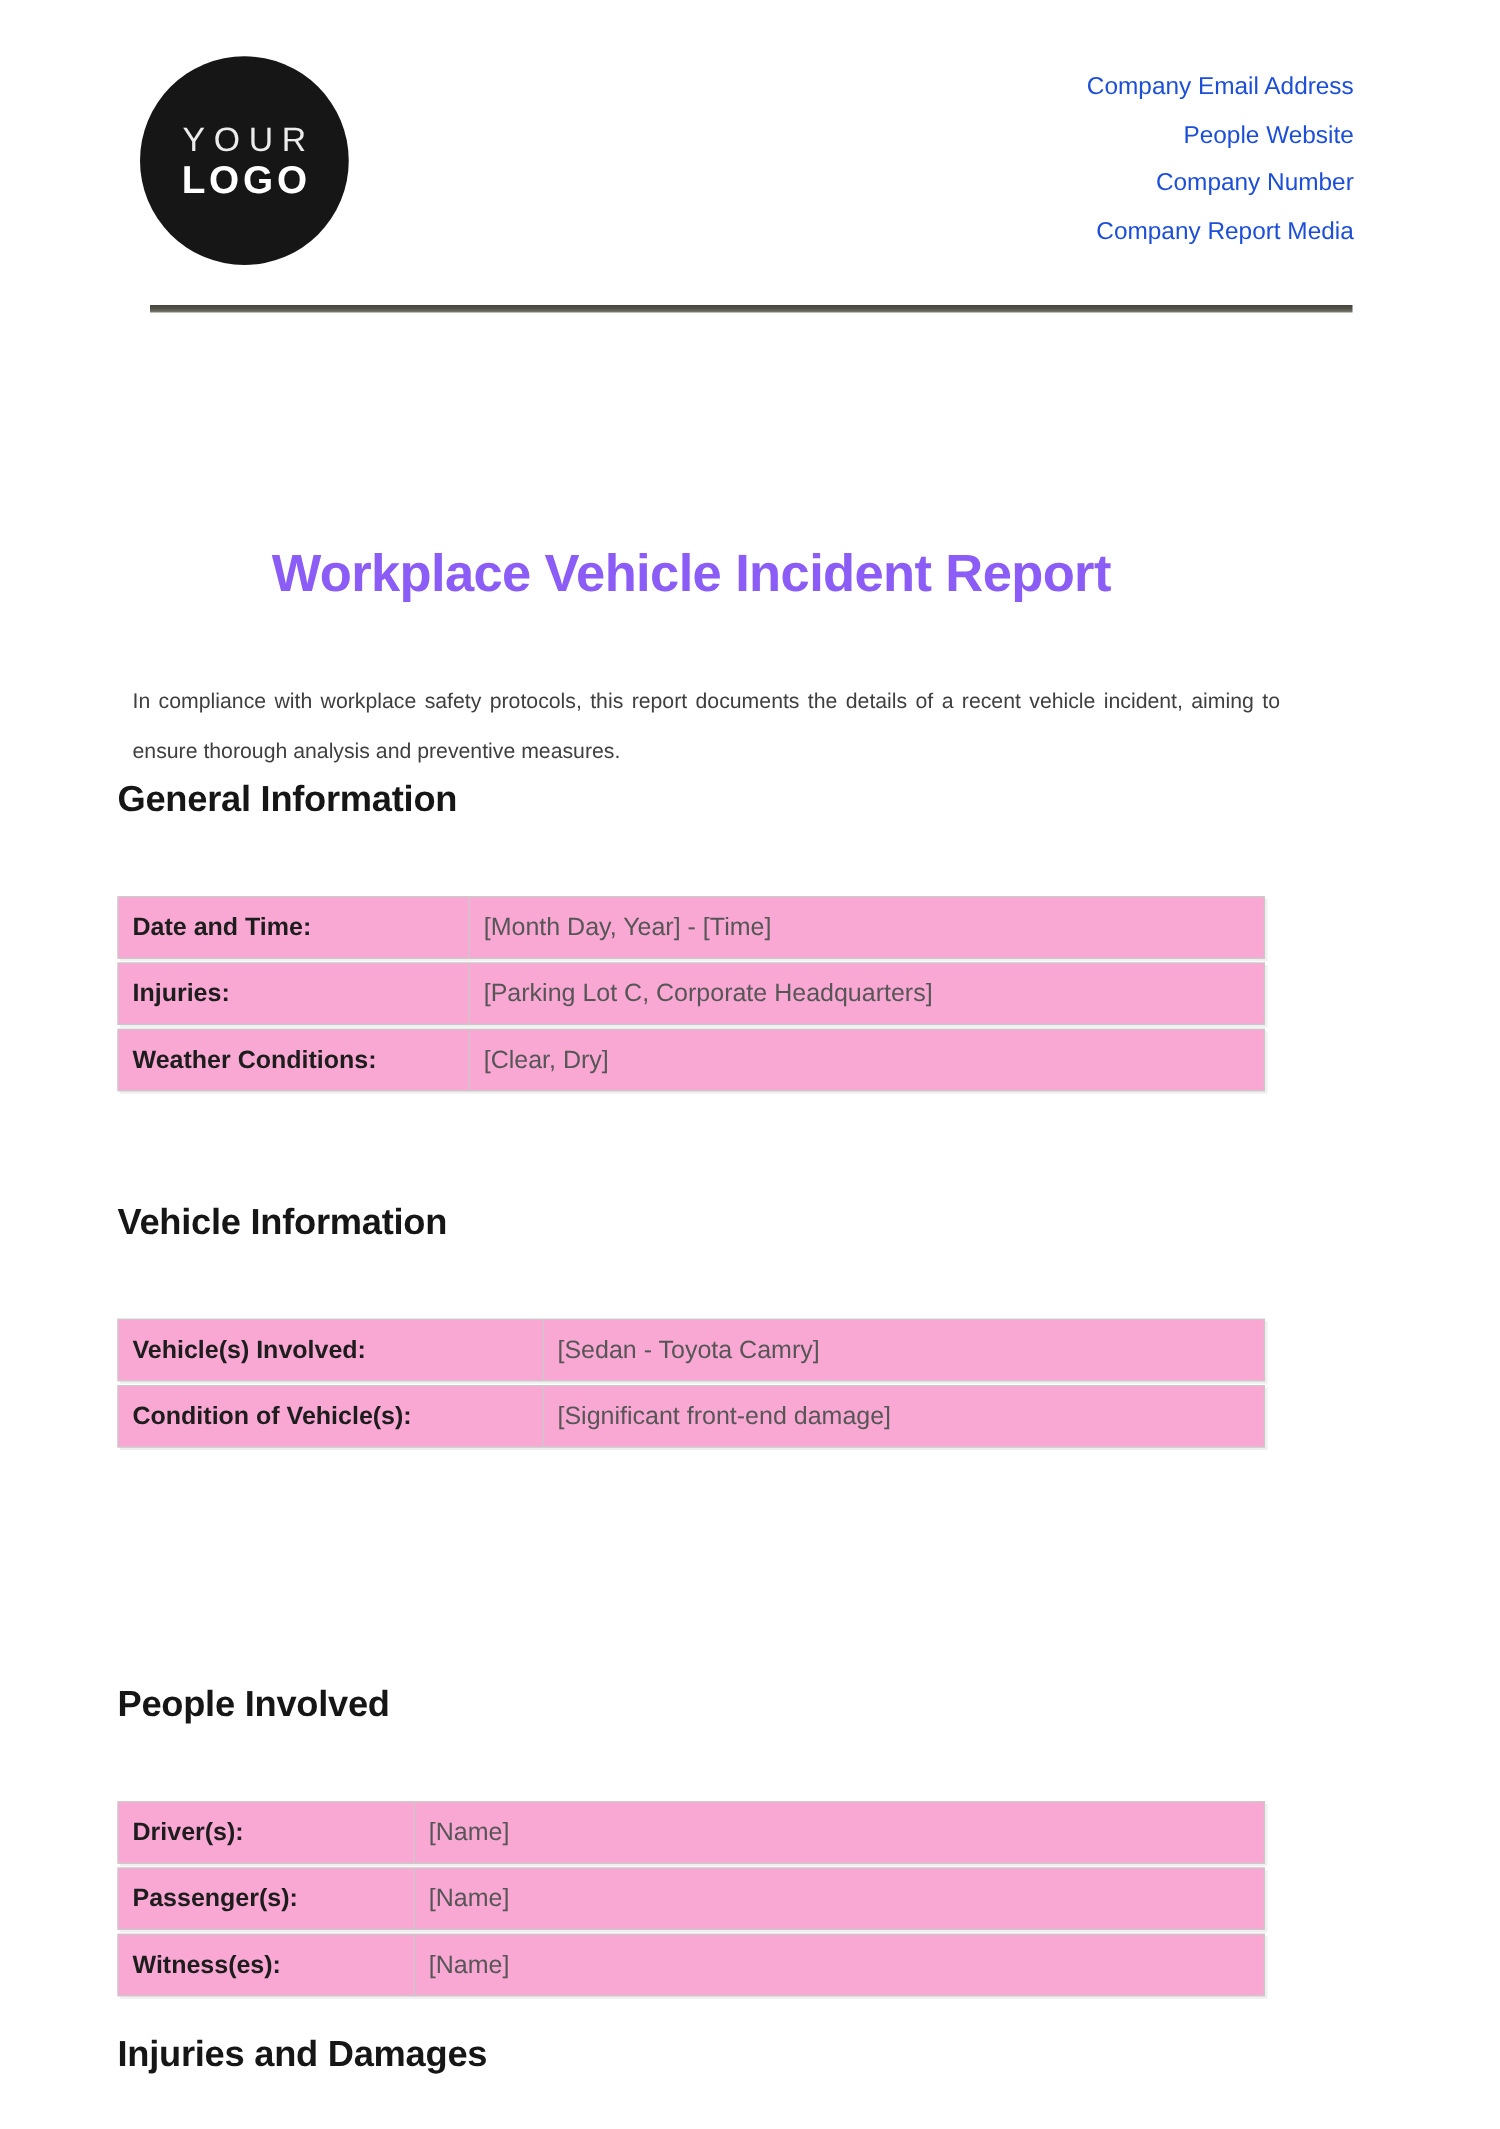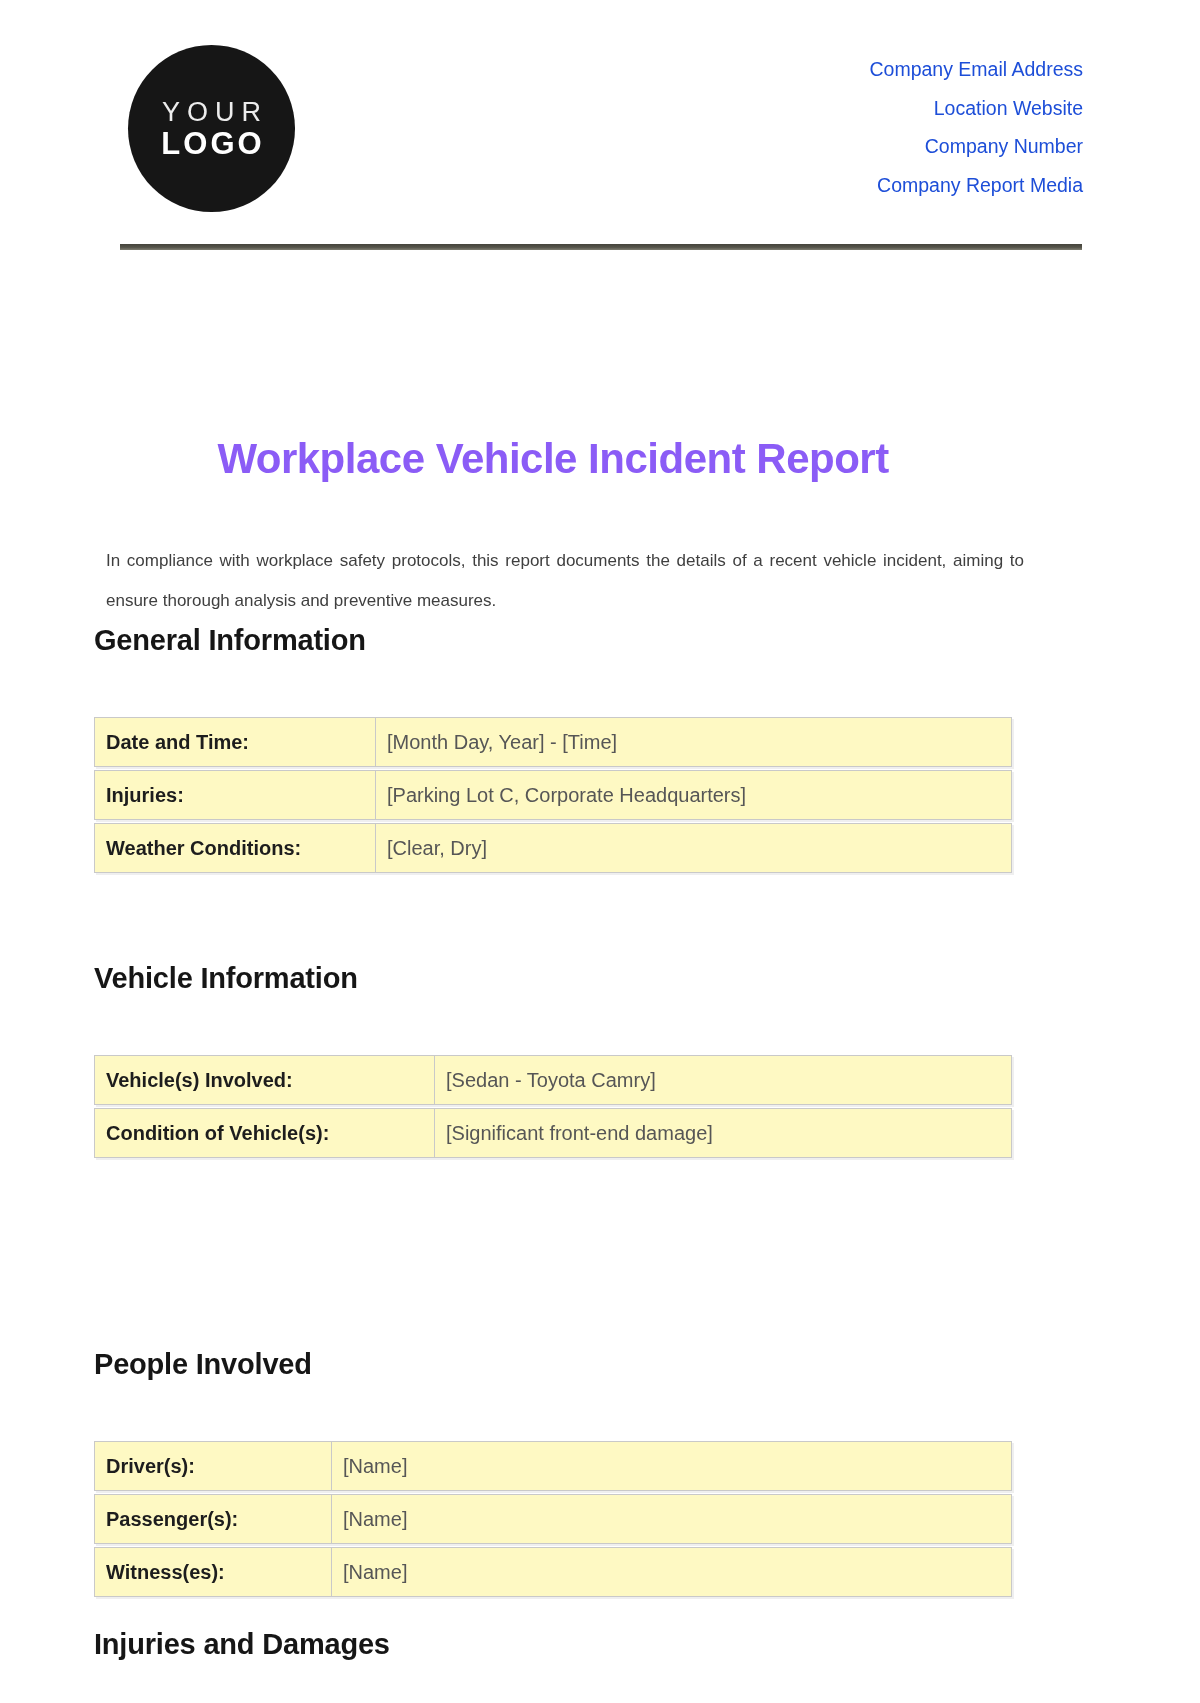--- a/index.html
+++ b/index.html
@@ -5,21 +5,21 @@
   html, body { margin: 0; padding: 0; background: #ffffff; }
   body {
     width: 1200px; height: 1703px;
     font-family: "Liberation Sans", sans-serif;
     position: relative; overflow: hidden;
   }
   .page { position: absolute; inset: 0; width: 1200px; height: 1703px; background: #fff; }
 
   
   .logo-circle {
-    position: absolute; left: 128px; top: 45px;
+    position: absolute; left: 112px; top: 45px;
     width: 167px; height: 167px; border-radius: 50%;
     background: var(--logo-bg, #161616);
     display: flex; flex-direction: column; align-items: center; justify-content: center;
   }
   .logo-your {
     color: #ececec; font-size: 27px; font-weight: 400;
     letter-spacing: 7px; margin-left: 7px; line-height: 30px;
   }
   .logo-logo {
     color: #ffffff; font-size: 31px; font-weight: 700;
@@ -53,21 +53,21 @@
   .section.s0 { top: 622px; }
   .section.s1 { top: 960px; }
   .section.s2 { top: 1346px; }
   .section.s3 { top: 1626px; }
   .section-heading {
     font-size: 29px; font-weight: 700; color: #161616;
     line-height: 36px; margin: 0 0 59px 0; letter-spacing: -0.2px;
   }
   .info-table { display: flex; flex-direction: column; gap: 3px; }
   .table-row {
-    display: flex; height: 50px; background: #fef9c3;
+    display: flex; height: 50px; background: #f9a8d4;
     border: 1px solid var(--table-border, #c9c9c9);
     box-shadow: 2px 2px 0 rgba(120,120,120,0.12);
     box-sizing: border-box;
   }
   .cell-label {
     display: flex; align-items: center;
     padding-left: 11px; box-sizing: border-box;
     border-right: 1px solid var(--table-border, #c9c9c9);
     font-size: 20px; font-weight: 700; color: var(--text-primary, #1d1d1d);
     flex: 0 0 auto;
@@ -87,21 +87,21 @@
 
 <div class="page">
 
   <div class="logo-circle">
     <div class="logo-your">YOUR</div>
     <div class="logo-logo">LOGO</div>
   </div>
 
   <div class="contact-block">
     <div>Company Email Address</div>
-    <div>Location Website</div>
+    <div>People Website</div>
     <div>Company Number</div>
     <div>Company Report Media</div>
   </div>
 
   <div class="header-divider"></div>
 
   <h1 class="doc-title">Workplace Vehicle Incident Report</h1>
 
   <p class="intro">In compliance with workplace safety protocols, this report documents the details of a recent vehicle incident, aiming to ensure thorough analysis and preventive measures.</p>
 

